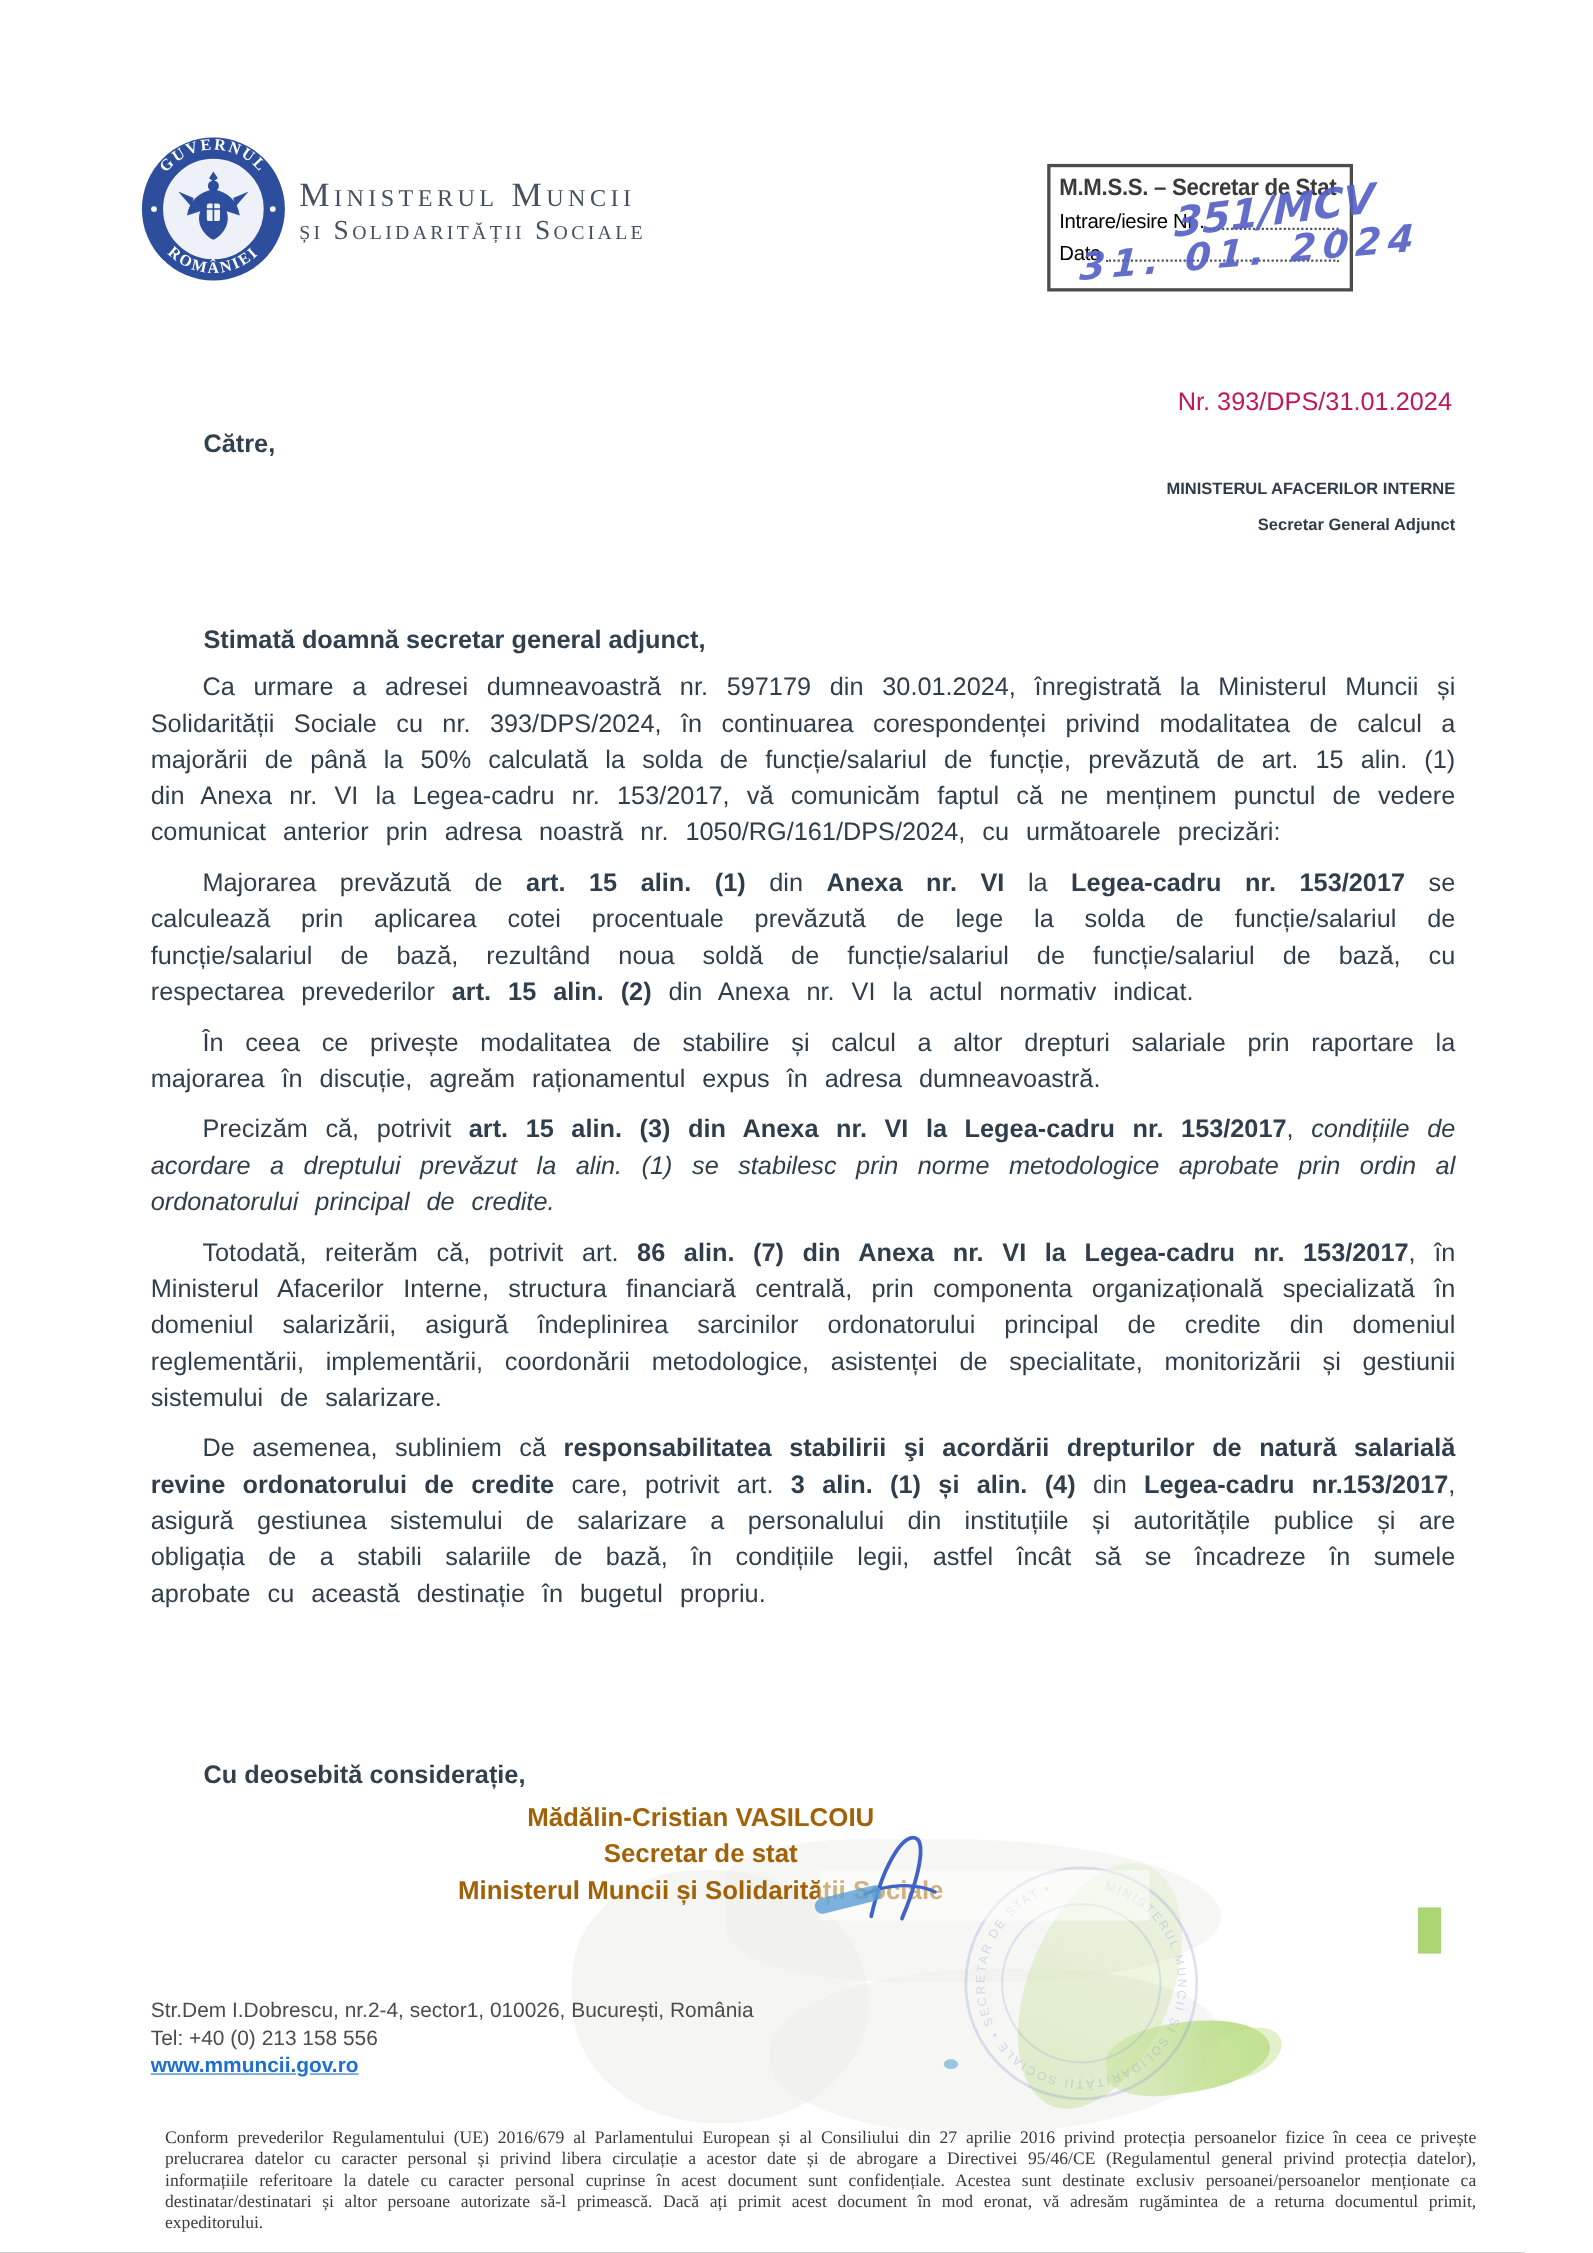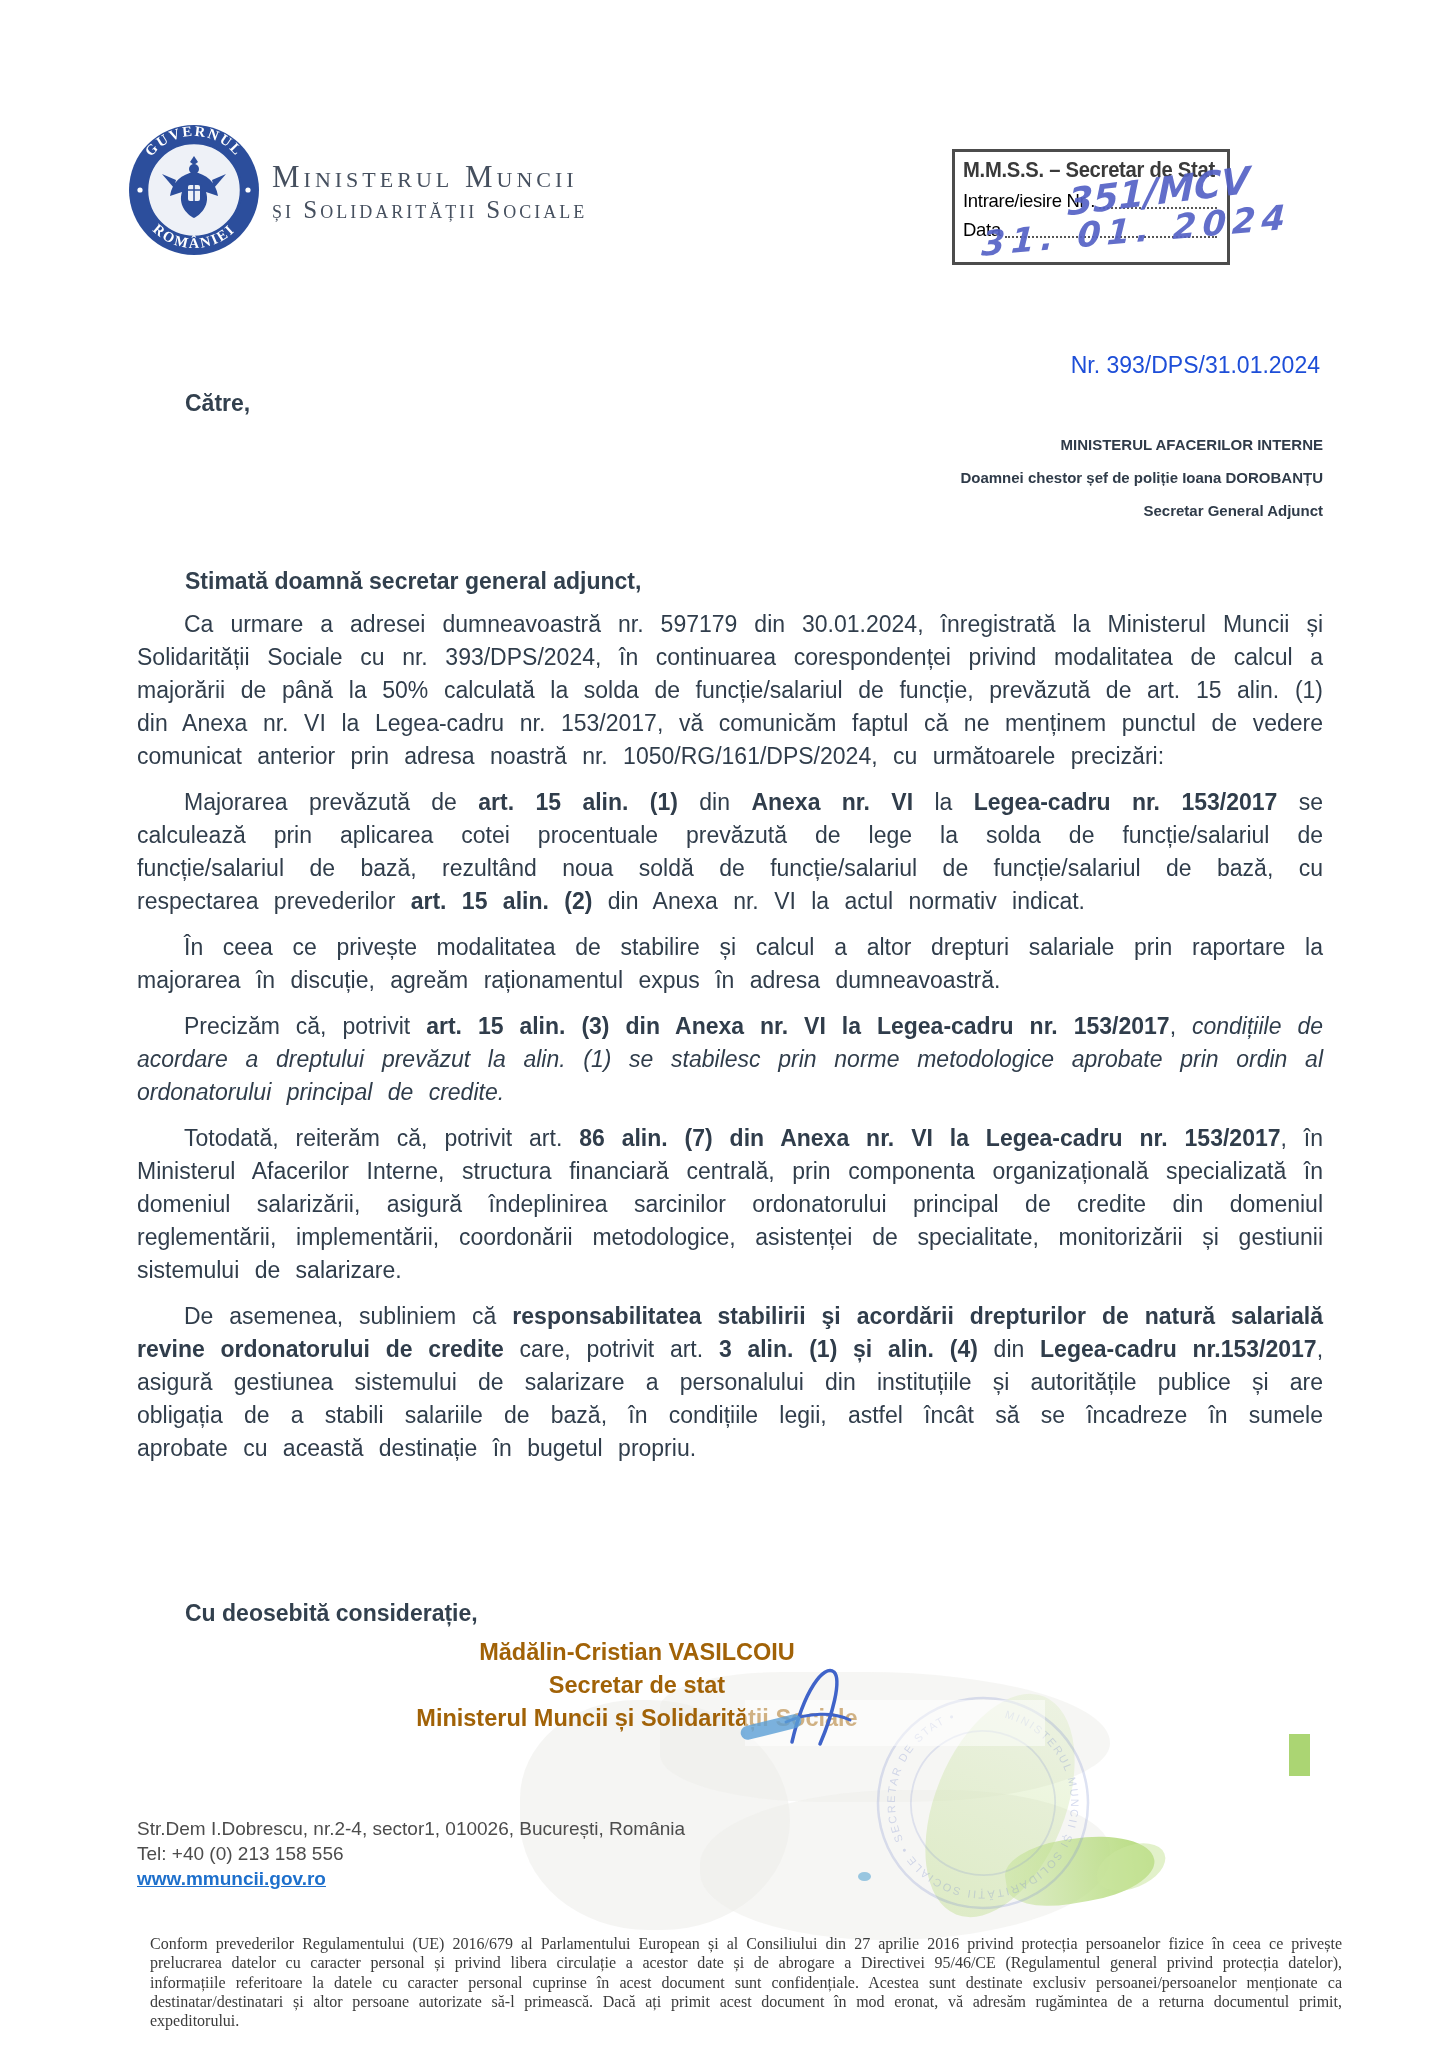--- a/index.html
+++ b/index.html
@@ -29,21 +29,21 @@
   }
   .reg-row{display:flex;align-items:flex-end;font-size:18.5px;margin-top:7px;letter-spacing:-.3px;color:#000000;}
   .reg-row .fill{flex:1;border-bottom:2.5px dotted #555;margin:0 2px 3px 4px;height:1px;}
   .hand{
     position:absolute;color:#5562c6;font-family:"DejaVu Sans",sans-serif;
     font-style:italic;font-weight:600;opacity:.92;white-space:nowrap;pointer-events:none;
   }
   .hand-nr{left:112px;top:18px;font-size:37px;transform:rotate(-7deg) skewX(-8deg);}
   .hand-date{left:26px;top:58px;font-size:34px;letter-spacing:6px;transform:rotate(-5deg) skewX(-8deg);}
   
-  .ref-number{position:absolute;top:352px;right:128px;font-size:23px;color:#1d4ed8;}
+  .ref-number{position:absolute;top:352px;right:128px;font-size:23px;color:#be185d;}
   .sec-catre{position:absolute;left:185px;top:390px;font-size:23px;font-weight:700;}
   .sec-addressee{position:absolute;left:137px;top:428px;width:1186px;text-align:right;font-weight:700;font-size:15px;line-height:33px;color:#2f3b49;}
   .sec-greeting{position:absolute;left:185px;top:568px;font-size:23px;font-weight:700;}
   
   .sec-paragraphs{position:absolute;left:137px;top:608px;width:1186px;}
   .para{
     margin:0 0 13px 0;font-size:23px;line-height:33px;text-align:justify;
     text-indent:47px;word-spacing:9px;color:#303d4b;
   }
   .para .b{font-weight:700;}
@@ -136,21 +136,20 @@
     </div>
     <div class="hand hand-nr">351/MCV</div>
     <div class="hand hand-date">31. 01. 2024</div>
   </div>
 
   <div class="ref-number">Nr. 393/DPS/31.01.2024</div>
 
   <div class="sec-catre">Către,</div>
   <div class="sec-addressee">
     <div>MINISTERUL AFACERILOR INTERNE</div>
-    <div>Doamnei chestor șef de poliție Ioana DOROBANȚU</div>
     <div>Secretar General Adjunct</div>
   </div>
 
   <div class="sec-greeting">Stimată doamnă secretar general adjunct,</div>
 
   <div class="sec-paragraphs">
       <p class="para"><span>Ca urmare a adresei dumneavoastră nr. 597179 din 30.01.2024, înregistrată la Ministerul Muncii și Solidarității Sociale cu nr. 393/DPS/2024, în continuarea corespondenței privind modalitatea de calcul a majorării de până la 50% calculată la solda de funcție/salariul de funcție, prevăzută de art. 15 alin. (1) din Anexa nr. VI la Legea-cadru nr. 153/2017, vă comunicăm faptul că ne menținem punctul de vedere comunicat anterior prin adresa noastră nr. 1050/RG/161/DPS/2024, cu următoarele precizări:</span></p>
       <p class="para"><span>Majorarea prevăzută de </span><span class="b">art. 15 alin. (1)</span><span> din </span><span class="b">Anexa nr. VI</span><span> la </span><span class="b">Legea-cadru nr. 153/2017</span><span> se calculează prin aplicarea cotei procentuale prevăzută de lege la solda de funcție/salariul de funcție/salariul de bază, rezultând noua soldă de funcție/salariul de funcție/salariul de bază, cu respectarea prevederilor </span><span class="b">art. 15 alin. (2)</span><span> din Anexa nr. VI la actul normativ indicat.</span></p>
       <p class="para"><span>În ceea ce privește modalitatea de stabilire și calcul a altor drepturi salariale prin raportare la majorarea în discuție, agreăm raționamentul expus în adresa dumneavoastră.</span></p>
       <p class="para"><span>Precizăm că, potrivit </span><span class="b">art. 15 alin. (3) din Anexa nr. VI la Legea-cadru nr. 153/2017</span><span>, </span><span class="i">condițiile de acordare a dreptului prevăzut la alin. (1) se stabilesc prin norme metodologice aprobate prin ordin al ordonatorului principal de credite.</span></p>

